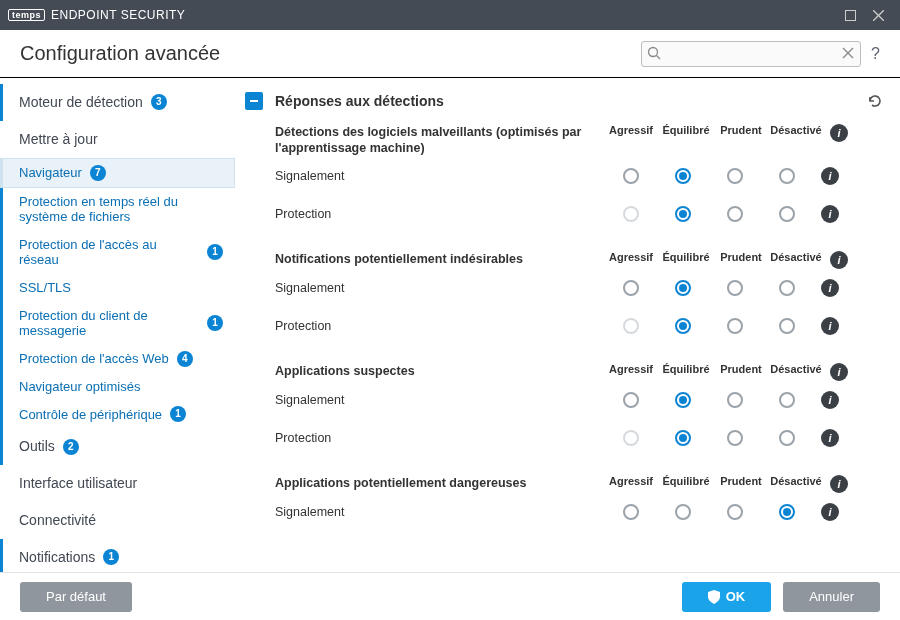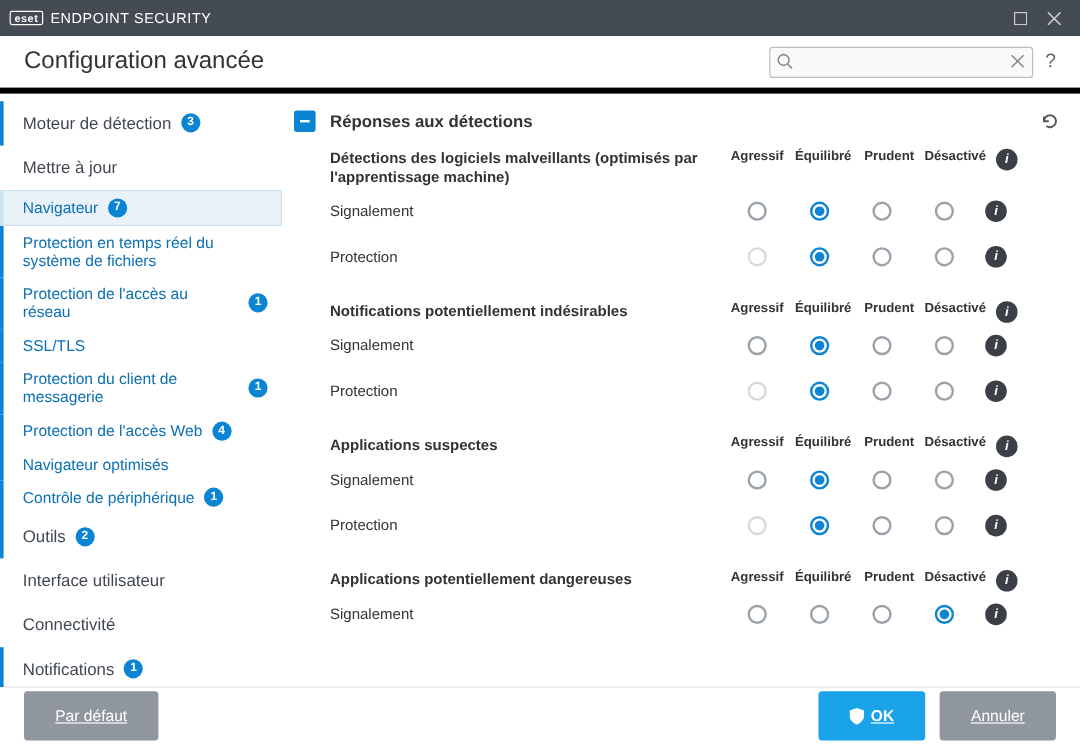--- a/index.html
+++ b/index.html
@@ -2,21 +2,21 @@
 <html><head>
 <meta charset="utf-8">
 <style>
   * { margin: 0; padding: 0; box-sizing: border-box; font-family: "Segoe UI", Arial, sans-serif; }
   html, body { width: 900px; height: 620px; overflow: hidden; background: #fff; }
   .titlebar { height: 30px; background: #454b54; color: #fff; display: flex; align-items: center; padding: 0 8px; font-size: 12px; }
   .titlebar .brand { display: flex; align-items: center; gap: 6px; font-weight: 400; letter-spacing: 0.5px;}
   .titlebar .brand .eset-box { border:1px solid #fff; font-size:9px; padding:0 3px; border-radius:2px; font-weight:700;}
   .titlebar .spacer { flex: 1; }
   .winbtn { width: 28px; height: 30px; display: flex; align-items: center; justify-content: center; cursor: pointer; color:#ccc;}
-  .header { display:flex; align-items:center; height:48px; padding:0 20px; border-bottom:5px solid #000000;}
+  .header { display:flex; align-items:center; height:48px; padding:0 20px; border-bottom:1px solid #000000;}
   .header h1 { font-size:20px; font-weight:400; color:#333; flex:1;}
   .search { position:relative; width:220px; }
   .search input { width:100%; height:26px; border:1px solid #bdbdbd; border-radius:3px; padding:0 24px; font-size:12px; background:#fafafa;}
   .search .mag { position:absolute; left:6px; top:5px; color:#888; }
   .search .clear { position:absolute; right:6px; top:5px; color:#888; cursor:pointer;}
   .qmark { margin-left:10px; color:#5c6570; font-size:16px; cursor:pointer;}
   .body { display:flex; height: calc(620px - 30px - 48px - 48px); }
   .sidebar { width: 235px; padding:6px 0 0 0; overflow-y:auto; font-size:13px;}
   .sidebar .item { display:flex; align-items:center; padding:6px 12px 6px 16px; color:#414853; cursor:pointer; border-left:3px solid transparent; line-height:1.2;}
   .sidebar .item.top { font-size:14px; padding-top:10px; padding-bottom:10px;}
@@ -41,32 +41,32 @@
   .row { display:flex; align-items:center; padding:10px 0;}
   .row-label { width:330px; font-size:12.5px; color:#333;}
   .radios { display:flex; }
   .radio { width:52px; display:flex; align-items:center; justify-content:center;}
   .radio-outer { width:16px; height:16px; border:2px solid #9aa2aa; border-radius:50%; display:flex; align-items:center; justify-content:center; cursor:pointer;}
   .radio-outer.disabled { border-color:#d6dade; cursor:default;}
   .radio-outer.checked { border-color:#0b84d4;}
   .radio-outer.checked::after { content:""; width:8px; height:8px; border-radius:50%; background:#0b84d4;}
   .footer { height:48px; border-top:1px solid #e3e3e3; display:flex; align-items:center; padding:0 20px; gap:12px;}
   .footer .spacer { flex:1;}
-  .btn { height:41px; padding:0 26px; border:none; border-radius:3px; font-size:13px; cursor:pointer; display:inline-flex; align-items:center; gap:6px;text-decoration:underline;}
+  .btn { height:30px; padding:0 26px; border:none; border-radius:3px; font-size:13px; cursor:pointer; display:inline-flex; align-items:center; gap:6px;}
   .btn.default { background:#8f969d; color:#fff;}
   .btn.primary { background:#1aa3e8; color:#fff; font-weight:600;}
   .btn.secondary { background:#8f969d; color:#fff;}
   svg { display:block; }
 </style>
 </head>
 <body>
 
 <div class="titlebar">
   <div class="brand">
-    <span class="eset-box">eset</span>
+    <span class="eset-box">temps</span>
     <span>ENDPOINT SECURITY</span>
   </div>
   <div class="spacer"></div>
   <div class="winbtn">
     <svg width="11" height="11">
         <rect x="0.5" y="0.5" width="10" height="10" fill="none" stroke="#ccc" stroke-width="1"></rect>
       </svg>
   </div>
   <div class="winbtn">
     <svg width="11" height="11">

